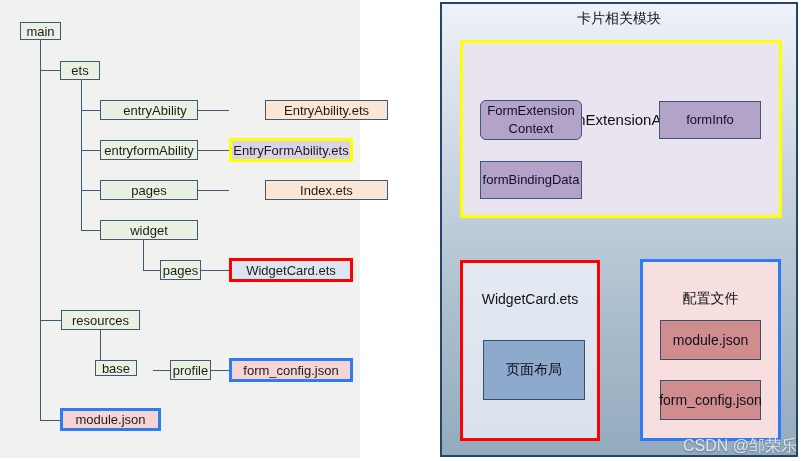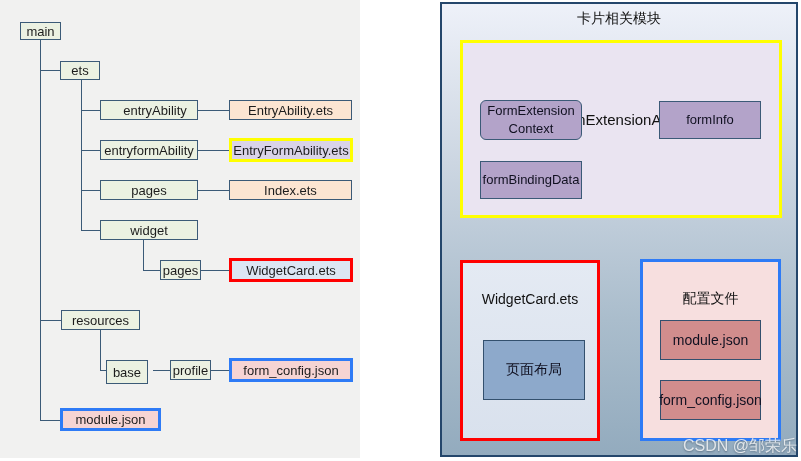--- a/index.html
+++ b/index.html
@@ -7,21 +7,21 @@
     font-family:"Liberation Sans","DejaVu Sans",sans-serif; }
   #stage { position:relative; width:801px; height:461px; background:#ffffff; }
 
   
   #left-panel { position:absolute; left:0; top:0; width:360px; height:458px; background:#f1f1f0; }
   .l-title { position:absolute; left:0; top:5px; width:360px; text-align:center;
     font-size:18px; color:#1a1a1a; letter-spacing:1px; }
 
   .node { position:absolute; display:flex; align-items:center; justify-content:center;
     font-size:13px; color:#1c1c1c; border:1px solid #3b5a77; background:#ebf1e2; white-space:nowrap; }
-  .peach   { background:#fce5d2; }
+  .peach   { background:#fce5d2;margin-left:36px; }
   .hl-yellow { border:3px solid #ffff00; background:#d9d3e8; }
   .hl-red    { border:3px solid #ff0000; background:#dce6f3; }
   .hl-blue   { border:3px solid #2e7bf6; background:#f6d4d3; }
 
   .hline, .vline { position:absolute; background:#3b5a77; }
   .hline { height:1px; }
   .vline { width:1px; }
 
   
   #right-panel { position:absolute; left:440px; top:2px; width:358px; height:455px;
@@ -90,21 +90,21 @@
     <div class="hline" style="left:40px;top:420px;width:20px;"></div>
 
     <div class="node" style="left:20px;top:22px;width:41px;height:18px;">main</div>
     <div class="node" style="left:60px;top:61px;width:40px;height:19px;">ets</div>
     <div class="node" style="left:100px;top:100px;width:98px;height:20px;padding-left:12px;">entryAbility</div>
     <div class="node" style="left:100px;top:140px;width:98px;height:20px;">entryformAbility</div>
     <div class="node" style="left:100px;top:180px;width:98px;height:20px;">pages</div>
     <div class="node" style="left:100px;top:220px;width:98px;height:20px;">widget</div>
     <div class="node" style="left:160px;top:260px;width:41px;height:20px;">pages</div>
     <div class="node" style="left:61px;top:310px;width:79px;height:20px;">resources</div>
-    <div class="node" style="left:106px;top:360px;width:42px;height:24px;">base</div>
+    <div class="node" style="left:95px;top:360px;width:42px;height:16px;">base</div>
     <div class="node" style="left:170px;top:360px;width:41px;height:20px;">profile</div>
 
     <div class="node peach" style="left:229px;top:100px;width:123px;height:20px;">EntryAbility.ets</div>
     <div class="node hl-yellow" style="left:229px;top:138px;width:124px;height:24px;">EntryFormAbility.ets</div>
     <div class="node peach" style="left:229px;top:180px;width:123px;height:20px;">Index.ets</div>
     <div class="node hl-red" style="left:229px;top:258px;width:124px;height:24px;">WidgetCard.ets</div>
     <div class="node hl-blue" style="left:229px;top:358px;width:124px;height:24px;">form_config.json</div>
     <div class="node hl-blue" style="left:60px;top:408px;width:101px;height:23px;">module.json</div>
   </div>
 

